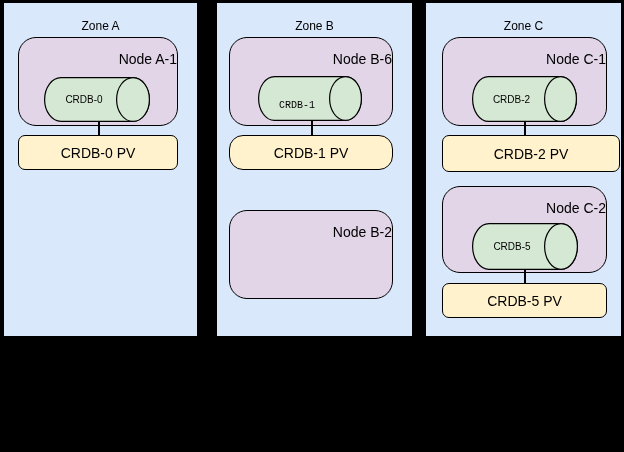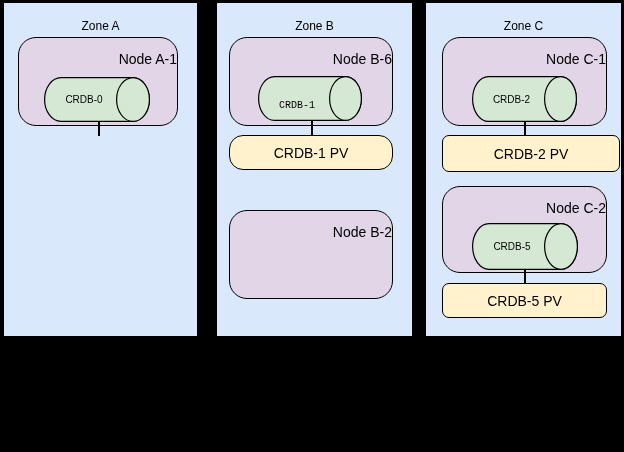--- a/index.html
+++ b/index.html
@@ -177,17 +177,18 @@
       <ellipse class="cyl-shape" cx="89" cy="23.5" rx="16.4" ry="22.9"></ellipse>
     </svg>
     <div class="cyl-label">CRDB-5</div>
   </div>
 
   <div class="connector line-a1"></div>
   <div class="connector line-b1"></div>
   <div class="connector line-c1"></div>
   <div class="connector line-c2"></div>
 
+  <div class="pv pv-a1">CRDB-0 PV</div>
   <div class="pv pv-b1">CRDB-1 PV</div>
   <div class="pv pv-c1">CRDB-2 PV</div>
   <div class="pv pv-c2">CRDB-5 PV</div>
 
 </div>
 
 </body></html>

